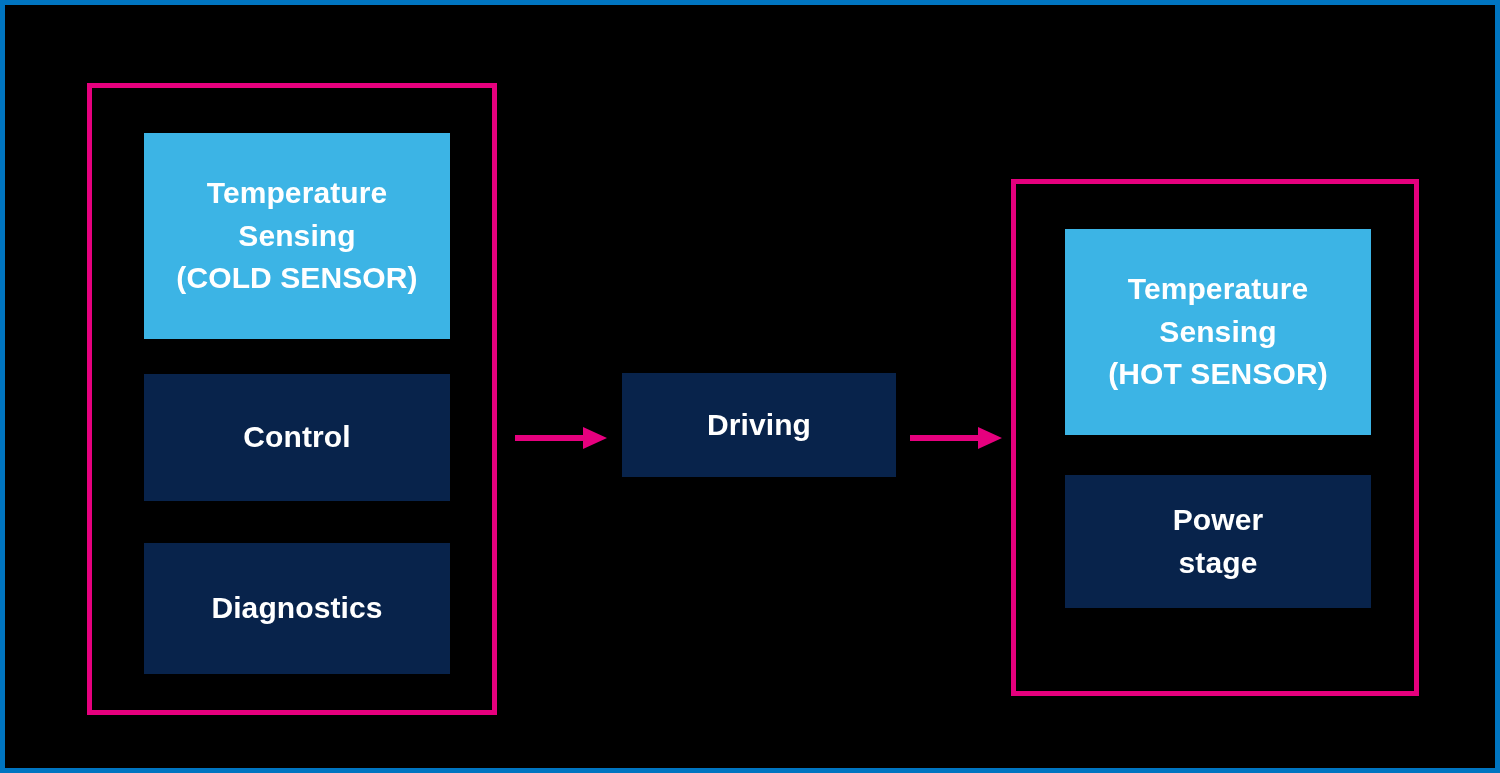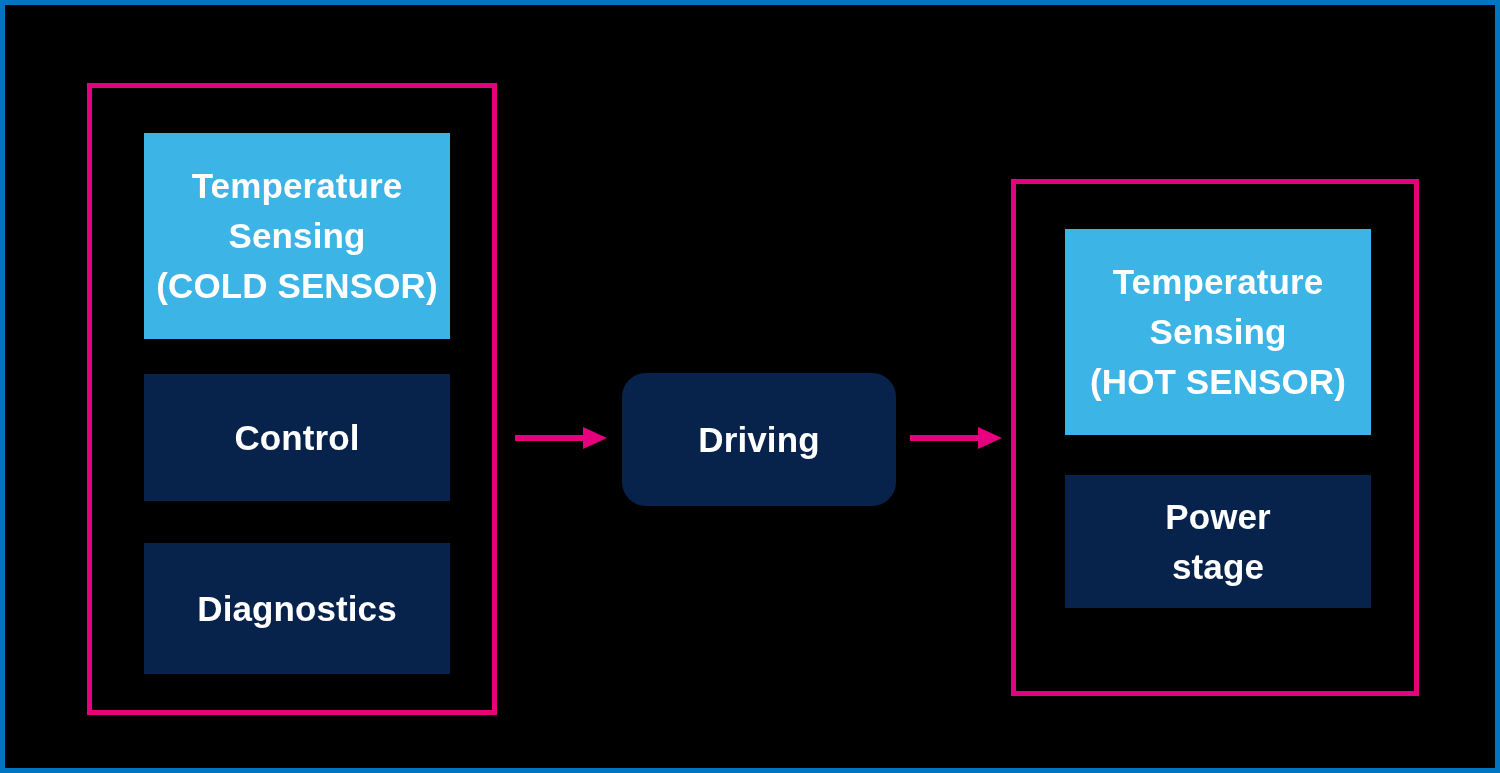--- a/index.html
+++ b/index.html
@@ -37,32 +37,32 @@
   }
   
   .block {
     position: absolute;
     display: flex;
     align-items: center;
     justify-content: center;
     text-align: center;
     color: #ffffff;
     font-weight: bold;
-    font-size: 35px;
+    font-size: 30px;
     line-height: 1.42;
     letter-spacing: 0.1px;
     padding: 4px;
   }
   .block.light { background: #3cb4e5; }
   .block.dark  { background: #08234b; }
 
   #block-cold-sensor   { left: 139px; top: 128px; width: 306px; height: 206px; }
   #block-control       { left: 139px; top: 369px; width: 306px; height: 127px; }
   #block-diagnostics   { left: 139px; top: 538px; width: 306px; height: 131px; }
-  #block-driving       { left: 617px; top: 368px; width: 274px; height: 133px; border-radius: 24px; }
+  #block-driving       { left: 617px; top: 368px; width: 274px; height: 104px; }
   #block-hot-sensor    { left: 1060px; top: 224px; width: 306px; height: 206px; }
   #block-power-stage   { left: 1060px; top: 470px; width: 306px; height: 133px; }
 
   .block-label { white-space: pre-line; display: block; }
 
   
   .arrow {
     position: absolute;
     height: 30px;
     pointer-events: none;

